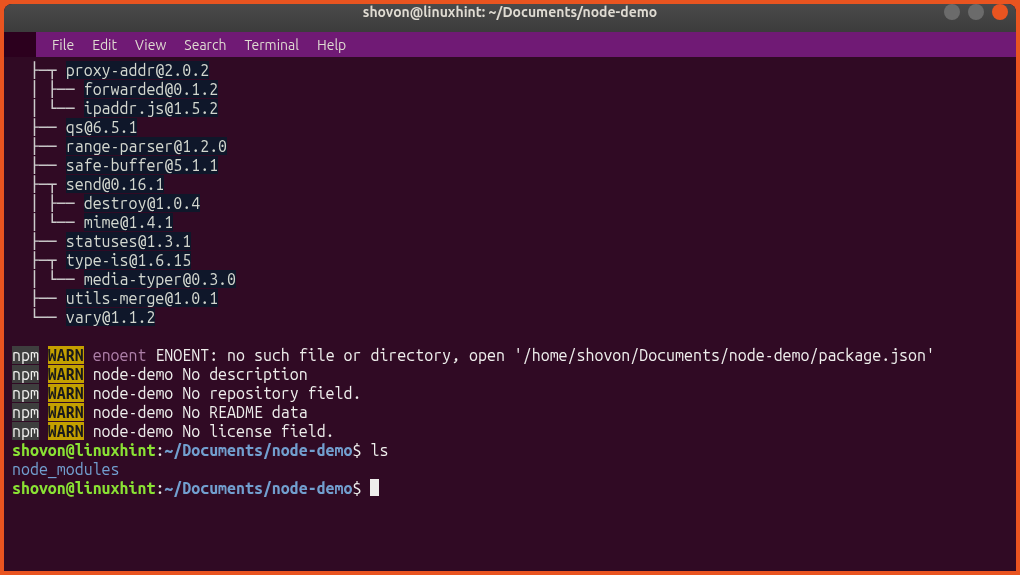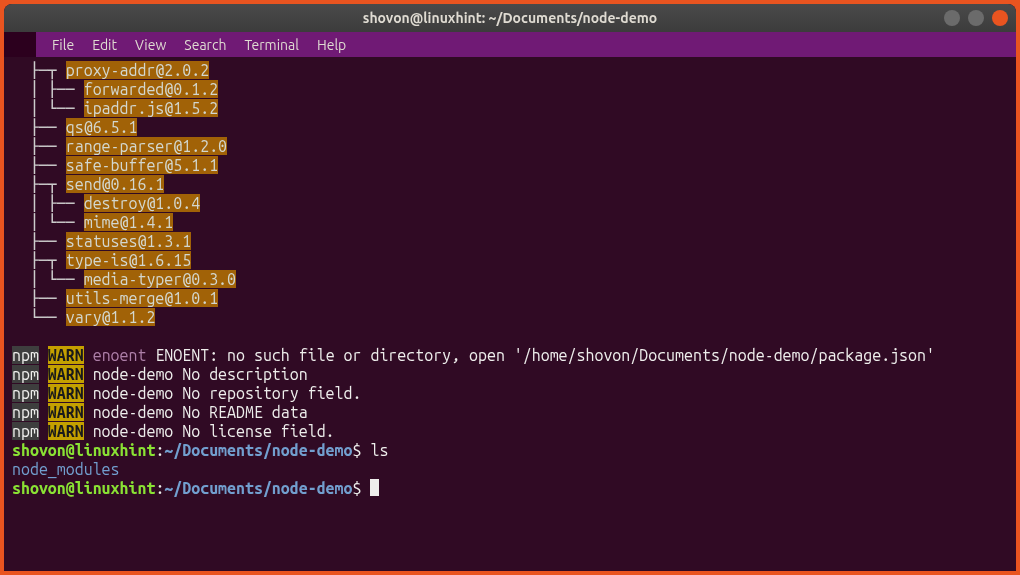--- a/index.html
+++ b/index.html
@@ -18,21 +18,20 @@
       margin: 4px;
       border-radius: 8px 8px 0 0;
       overflow: hidden;
       background: #2c001e;
       height: 567px;
     }
     .titlebar {
       background: linear-gradient(to bottom, #4a4a4a, #3c3c3c);
       height: 28px;
       display: flex;
-      align-items: center;
       justify-content: center;
       position: relative;
     }
     .titlebar-text {
       color: #dfdbd2;
       font-family: "Ubuntu", sans-serif;
       font-size: 14px;
       font-weight: bold;
     }
     .window-controls {
@@ -75,21 +74,21 @@
       line-height: 19px;
       color: #eeeeec;
       font-family: "Ubuntu Mono", "DejaVu Sans Mono", monospace;
       height: calc(100% - 53px);
     }
     .tree-branch {
       color: #cccccc;
       white-space: pre;
     }
     .package-name {
-      background: #a16207;
+      background: #0f172a;
       color: #d3d7cf;
       text-align: center;
     }
     .npm-label {
       background: #3e3e3e;
       color: #eeeeec;
     }
     .warn-label {
       background: #c4a000;
       color: #1a1a1a;

